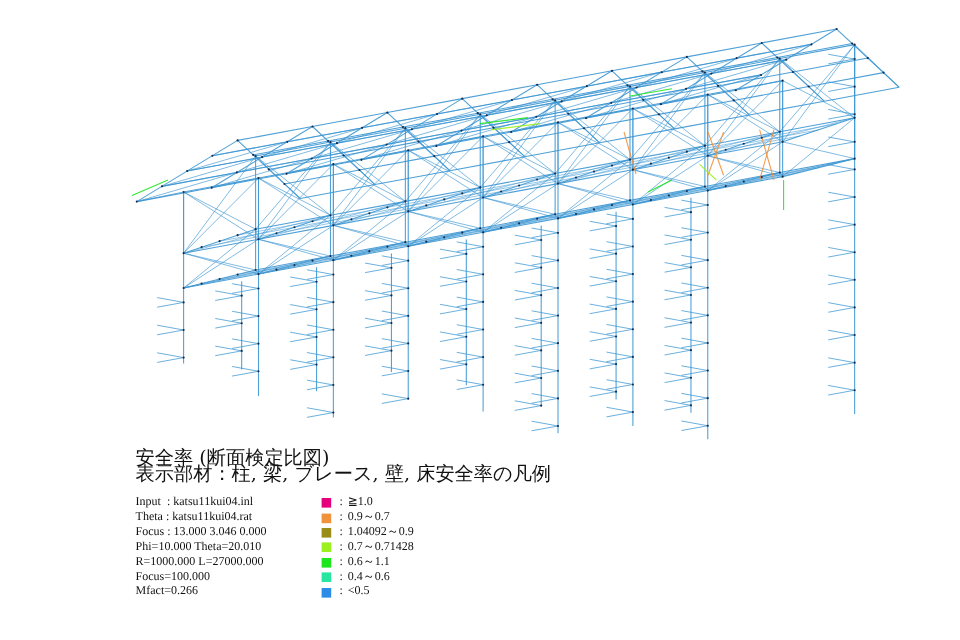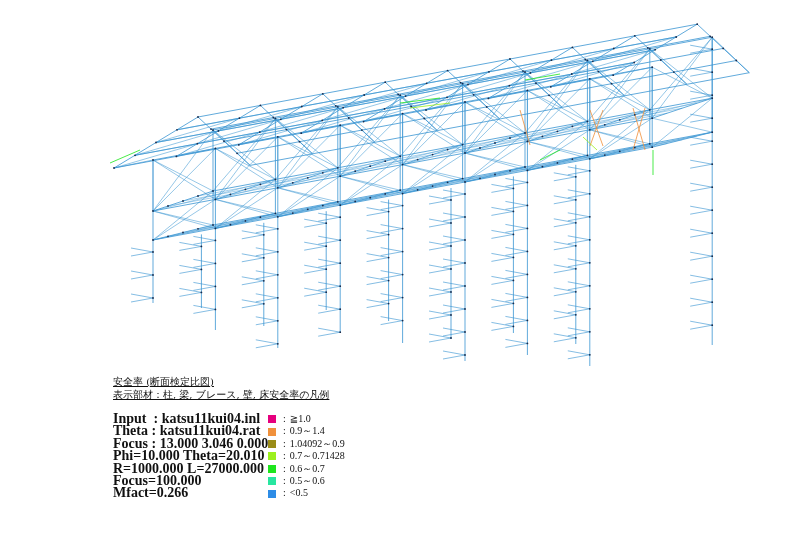--- a/index.html
+++ b/index.html
@@ -1,22 +1,22 @@
 <!DOCTYPE html>
 <html><head>
 <meta charset="utf-8">
 <style>
   html, body { margin:0; padding:0; background:#ffffff; }
   body { width:800px; height:533px; position:relative; overflow:hidden;
          font-family:"DejaVu Serif", "Liberation Serif", serif; }
   #canvas { position:absolute; left:0; top:0; width:800px; height:533px; }
-  .title-block { position:absolute; left:113px; top:375px; font-size:10px; color:#111; line-height:13px;text-decoration:underline; }
+  .title-block { position:absolute; left:113px; top:375px; font-size:16px; color:#111; line-height:13px; }
   .title-line { white-space:nowrap; }
-  .params { position:absolute; left:113px; top:413px; font-size:14px; color:#111; line-height:12.4px;
-            font-family:"Liberation Serif", "DejaVu Serif", serif;font-weight:bold; }
+  .params { position:absolute; left:113px; top:413px; font-size:10px; color:#111; line-height:12.4px;
+            font-family:"Liberation Serif", "DejaVu Serif", serif; }
   .param-line { white-space:pre; }
   .legend { position:absolute; left:268px; top:413px; font-size:10px; color:#111; line-height:12.4px;
             font-family:"Liberation Serif", "DejaVu Serif", serif; }
   .legend-row { display:flex; align-items:center; height:12.4px; white-space:nowrap; }
   .swatch { width:8px; height:8px; display:inline-block; margin-right:7px; }
   .legend-colon { margin-right:4px; }
 </style>
 </head>
 <body>
 
@@ -964,40 +964,40 @@
 
 <div class="legend">
   <div class="legend-row">
     <span class="swatch" style="background: rgb(230, 0, 126);"></span>
     <span class="legend-colon">:</span>
     <span>≧1.0</span>
   </div>
   <div class="legend-row">
     <span class="swatch" style="background: rgb(240, 145, 60);"></span>
     <span class="legend-colon">:</span>
-    <span>0.9～1.4</span>
+    <span>0.9～0.7</span>
   </div>
   <div class="legend-row">
     <span class="swatch" style="background: rgb(154, 140, 24);"></span>
     <span class="legend-colon">:</span>
     <span>1.04092～0.9</span>
   </div>
   <div class="legend-row">
     <span class="swatch" style="background: rgb(156, 240, 30);"></span>
     <span class="legend-colon">:</span>
     <span>0.7～0.71428</span>
   </div>
   <div class="legend-row">
     <span class="swatch" style="background: rgb(30, 230, 30);"></span>
     <span class="legend-colon">:</span>
-    <span>0.6～0.7</span>
+    <span>0.6～1.1</span>
   </div>
   <div class="legend-row">
     <span class="swatch" style="background: rgb(40, 230, 160);"></span>
     <span class="legend-colon">:</span>
-    <span>0.5～0.6</span>
+    <span>0.4～0.6</span>
   </div>
   <div class="legend-row">
     <span class="swatch" style="background: rgb(45, 140, 230);"></span>
     <span class="legend-colon">:</span>
     <span>&lt;0.5</span>
   </div>
 </div>
 
 </body></html>

